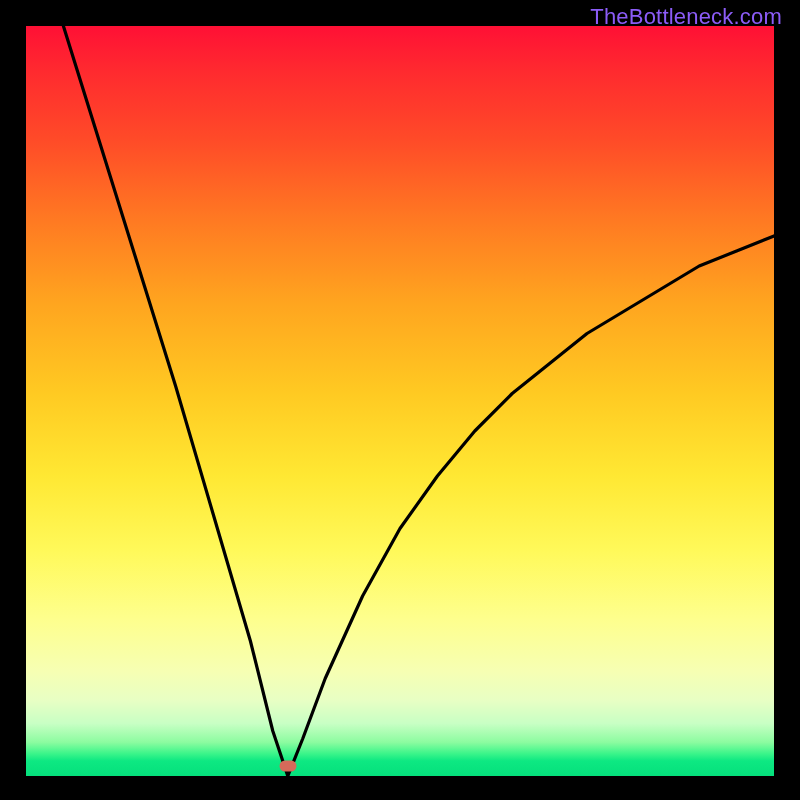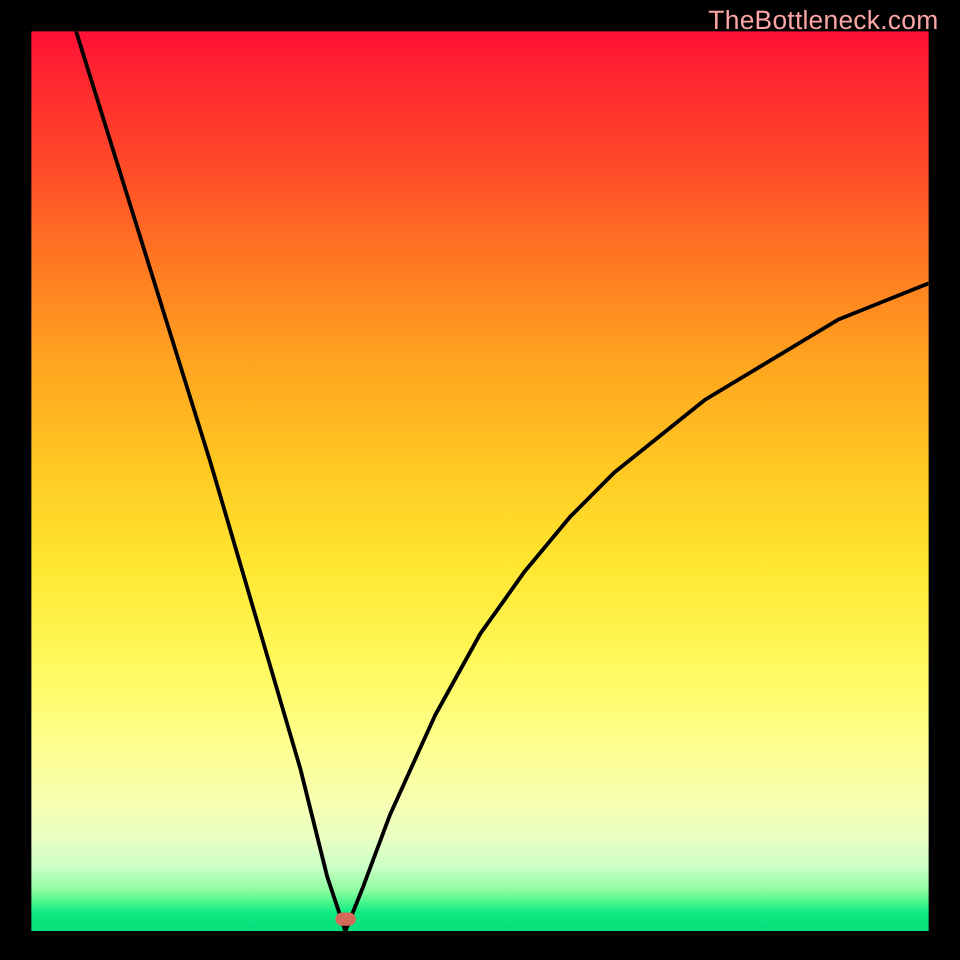--- a/index.html
+++ b/index.html
@@ -14,21 +14,21 @@
   .frame {
     position: relative;
     width: 800px;
     height: 800px;
     background: #000;
   }
   .watermark {
     position: absolute;
     top: 4px;
     right: 18px;
-    color: #fca5a5;
+    color: #8b5cf6;
     font-size: 22px;
     font-weight: 500;
     letter-spacing: 0.2px;
     z-index: 5;
   }
   .plot {
     position: absolute;
     left: 26px;
     top: 26px;
     width: 748px;

